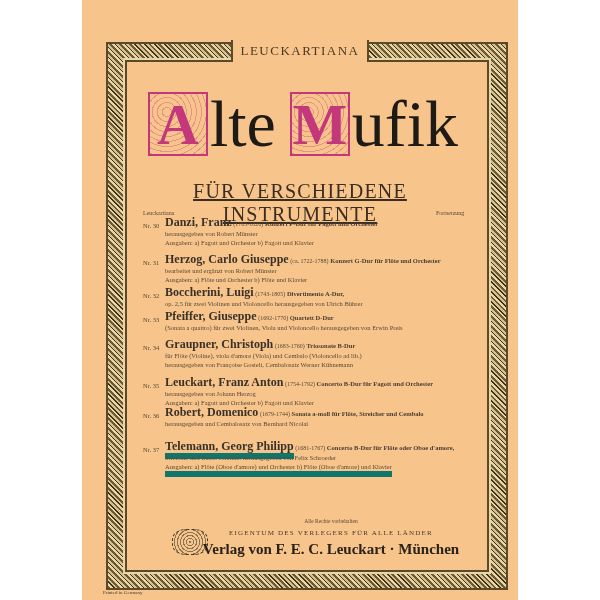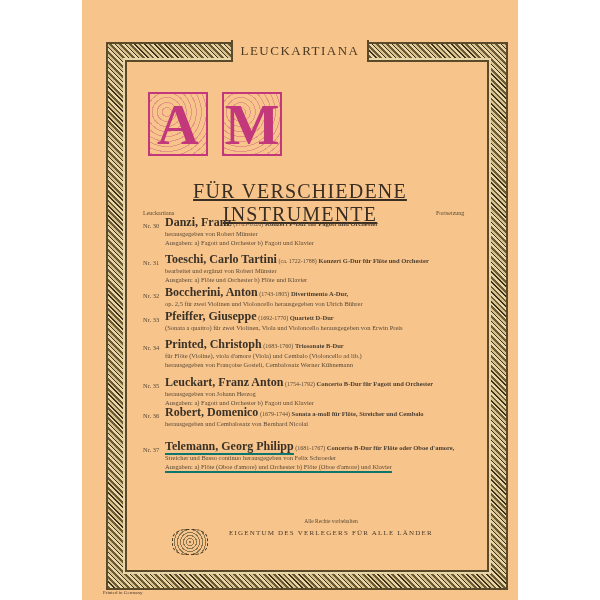--- a/index.html
+++ b/index.html
@@ -26,43 +26,45 @@
   .title-gap { width:14px; }
   .subtitle { position:absolute; left:145px; top:180px; width:310px; text-align:center;
               font-size:20px; letter-spacing:1.2px; color:#3a2e22;text-decoration:underline; }
   .col-head { position:absolute; top:210px; font-size:6px; color:#5a4a34; }
   .entry { position:absolute; left:143px; width:330px; font-size:6.5px; color:#5a4a36; line-height:9px; }
   .entry .num { position:absolute; left:0; top:3px; font-size:6.5px; }
   .entry .body { margin-left:22px; }
   .entry .composer { font-size:12px; font-weight:bold; color:#3a3228; }
   .entry .dates { font-size:6px; }
   .entry .work { font-size:6.5px; font-weight:bold; color:#4a3e30; }
-  .highlight { border-bottom:2px solid #0f766e; }
+  .highlight { border-bottom:6px solid #0f766e; }
   .footer { position:absolute; left:125px; top:518px; width:352px; text-align:center; }
   .rights-note { font-size:5.5px; color:#5a4a34; margin-left:60px; }
   .rights { font-size:7px; letter-spacing:1.2px; color:#4a3a28; margin-left:60px; margin-top:5px; }
   .publisher { font-size:15px; font-weight:bold; color:#2a2218; margin-left:60px; margin-top:4px; }
   .logo { position:absolute; left:172px; top:529px; width:34px; height:24px;
           border-radius:40%; border:1px dashed #4a3a22;
           background: repeating-radial-gradient(circle, #8a7650 0 1px, transparent 1px 3px); }
   .printed { position:absolute; left:103px; top:590px; font-size:5px; color:#4a3a28; }
 </style>
 </head>
 <body>
 
 <div class="paper"></div>
 <div class="frame-outer"></div>
 <div class="frame-inner"></div>
 
 <div class="series-label">LEUCKARTIANA</div>
 
 <div class="title">
   <span class="initial">A</span>
+  <span class="title-word">lte</span>
   <span class="title-gap"></span>
   <span class="initial">M</span>
+  <span class="title-word">ufik</span>
 </div>
 
 <div class="subtitle">FÜR VERSCHIEDENE INSTRUMENTE</div>
 
 <div class="col-head" style="left:143px">Leuckartiana</div>
 <div class="col-head" style="left:436px">Fortsetzung</div>
 
 <div class="entry" style="top:218px">
   <span class="num">Nr. 30</span>
   <div class="body">
@@ -70,52 +72,52 @@
     <span class="dates">(1763-1826)</span>
     <span class="work">Konzert F-Dur für Fagott und Orchester</span>
     <div>herausgegeben von Robert Münster</div>
     <div>Ausgaben: a) Fagott und Orchester   b) Fagott und Klavier</div>
   </div>
 </div>
 
 <div class="entry" style="top:255px">
   <span class="num">Nr. 31</span>
   <div class="body">
-    <span class="composer">Toeschi, Carlo Tartini</span>
+    <span class="composer">Herzog, Carlo Giuseppe</span>
     <span class="dates">(ca. 1722-1788)</span>
     <span class="work">Konzert G-Dur für Flöte und Orchester</span>
     <div>bearbeitet und ergänzt von Robert Münster</div>
     <div>Ausgaben: a) Flöte und Orchester   b) Flöte und Klavier</div>
   </div>
 </div>
 
 <div class="entry" style="top:288px">
   <span class="num">Nr. 32</span>
   <div class="body">
-    <span class="composer">Boccherini, Anton</span>
+    <span class="composer">Boccherini, Luigi</span>
     <span class="dates">(1743-1805)</span>
     <span class="work">Divertimento A-Dur,</span>
     <div>op. 2,5 für zwei Violinen und Violoncello herausgegeben von Ulrich Bührer</div>
   </div>
 </div>
 
 <div class="entry" style="top:312px">
   <span class="num">Nr. 33</span>
   <div class="body">
     <span class="composer">Pfeiffer, Giuseppe</span>
     <span class="dates">(1692-1770)</span>
     <span class="work">Quartett D-Dur</span>
     <div>(Sonata a quattro) für zwei Violinen, Viola und Violoncello herausgegeben von Erwin Preis</div>
   </div>
 </div>
 
 <div class="entry" style="top:340px">
   <span class="num">Nr. 34</span>
   <div class="body">
-    <span class="composer">Printed, Christoph</span>
+    <span class="composer">Graupner, Christoph</span>
     <span class="dates">(1683-1760)</span>
     <span class="work">Triosonate B-Dur</span>
     <div>für Flöte (Violine), viola d'amore (Viola) und Cembalo (Violoncello ad lib.)</div>
     <div>herausgegeben von Françoise Gosteli, Cembalosatz Werner Kühnemann</div>
   </div>
 </div>
 
 <div class="entry" style="top:378px">
   <span class="num">Nr. 35</span>
   <div class="body">
@@ -145,15 +147,16 @@
     <span class="work">Concerto B-Dur für Flöte oder Oboe d'amore,</span>
     <div>Streicher und Basso continuo herausgegeben von Felix Schroeder</div>
     <div class="highlight" style="display:inline-block">Ausgaben: a) Flöte (Oboe d'amore) und Orchester  b) Flöte (Oboe d'amore) und Klavier</div>
   </div>
 </div>
 
 <div class="logo"></div>
 <div class="footer">
   <div class="rights-note">Alle Rechte vorbehalten</div>
   <div class="rights">EIGENTUM DES VERLEGERS FÜR ALLE LÄNDER</div>
+  <div class="publisher">Verlag von F. E. C. Leuckart · München</div>
 </div>
 
 <div class="printed">Printed in Germany</div>
 
 </body></html>

